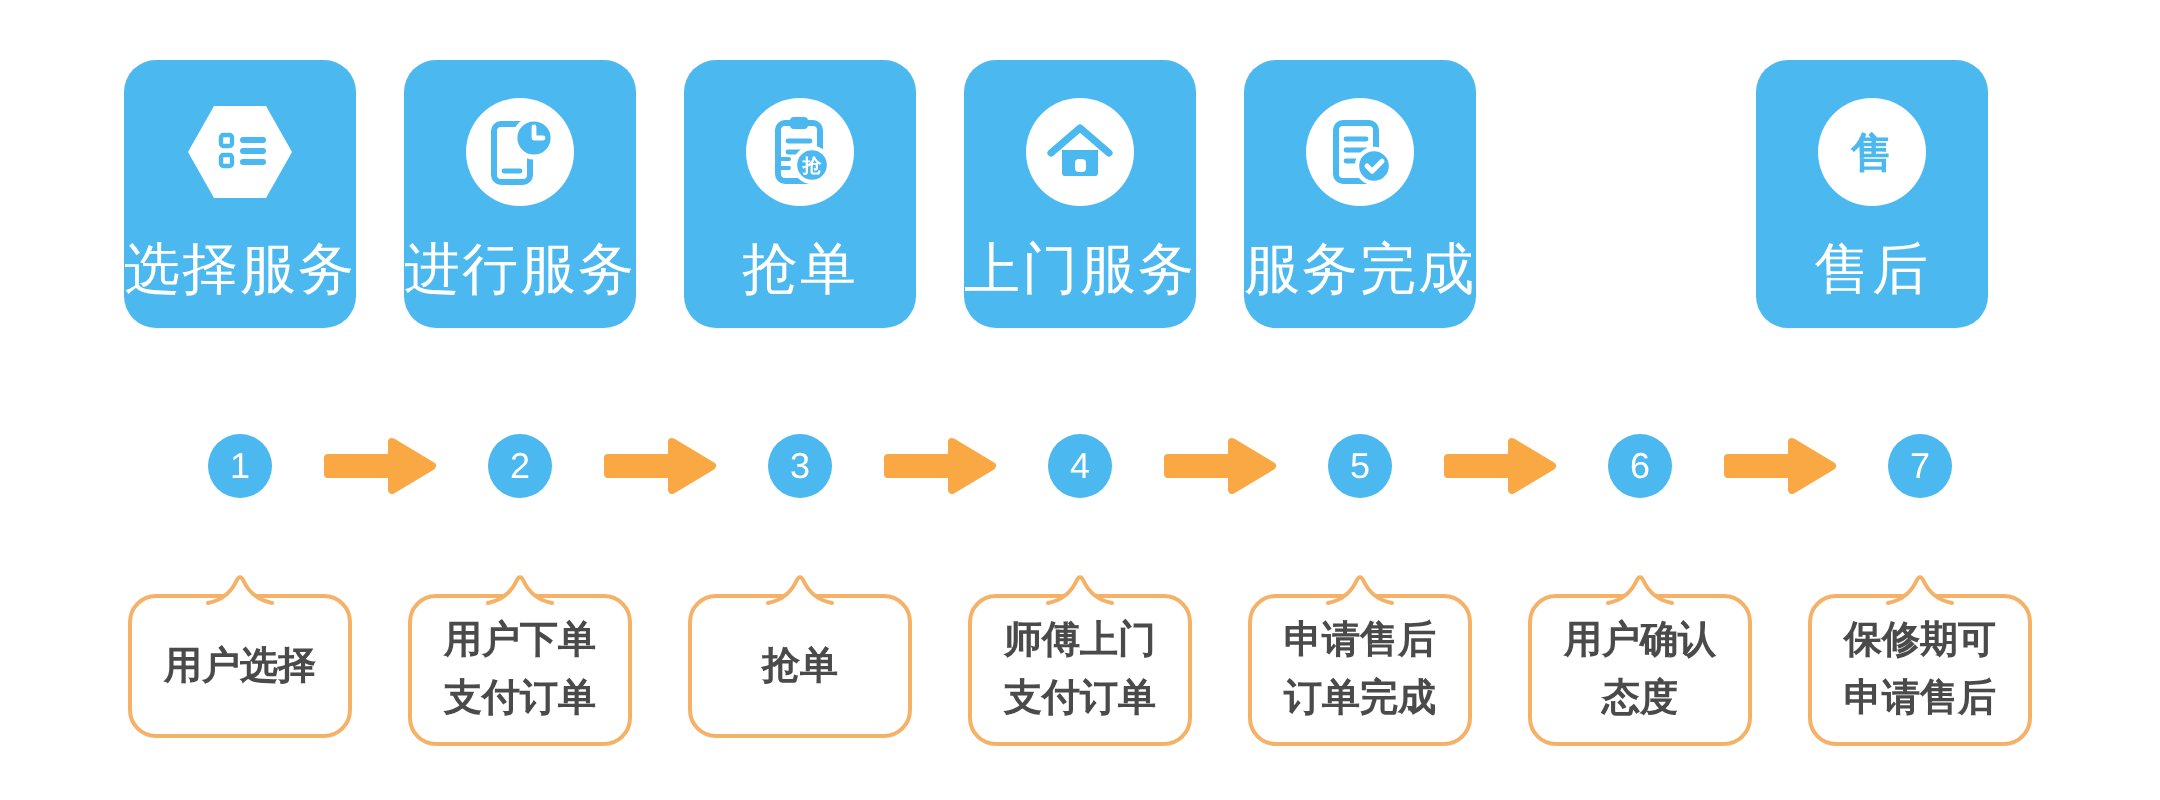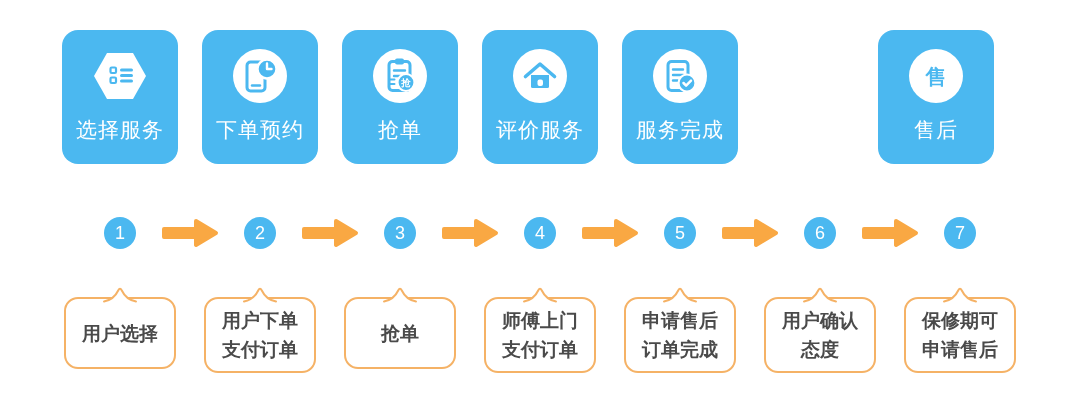--- a/index.html
+++ b/index.html
@@ -13,21 +13,21 @@
     justify-content:center;
     align-items:center;
   }
   .row-cards{padding-top:30px;align-items:start;}
   .card{
     width:116px;height:134px;background:var(--blue);border-radius:16px;
     display:flex;flex-direction:column;align-items:center;
   }
   .card .icon{width:56px;height:56px;margin-top:18px;color:var(--blue);display:block;}
   .card-label{
-    color:#fff;font-size:21px;margin-top:12px;letter-spacing:1px;white-space:nowrap;
+    color:#fff;font-size:28px;margin-top:12px;letter-spacing:1px;white-space:nowrap;
   }
   .row-steps{margin-top:53px;}
   .numcell{height:32px;display:flex;justify-content:center;align-items:center;}
   .num{
     width:32px;height:32px;border-radius:50%;background:var(--blue);color:#fff;
     font-size:18px;display:flex;align-items:center;justify-content:center;
   }
   .arrowcell{position:relative;height:32px;color:var(--arrow);}
   .arrowcell svg{
     position:absolute;left:50%;top:50%;transform:translate(-50%,-50%);
@@ -69,21 +69,21 @@
       </div>
       <div class="spacer"></div>
       <div class="card">
         <svg viewBox="0 0 56 56" xmlns="http://www.w3.org/2000/svg" class="icon">
     <circle cx="28" cy="28" r="27" fill="#fff"></circle>
     <rect x="15" y="14" width="18" height="29" rx="3.5" fill="none" stroke="currentColor" stroke-width="3"></rect>
     <line x1="20" y1="37.5" x2="28" y2="37.5" stroke="currentColor" stroke-width="2.4" stroke-linecap="round"></line>
     <circle cx="35" cy="21" r="9.5" fill="currentColor" stroke="#fff" stroke-width="2.4"></circle>
     <path d="M35 15.5 V21 H39.5" fill="none" stroke="#fff" stroke-width="2.4" stroke-linecap="round" stroke-linejoin="round"></path>
   </svg>
-        <div class="card-label">下单预约</div>
+        <div class="card-label">进行服务</div>
       </div>
       <div class="spacer"></div>
       <div class="card">
         <svg viewBox="0 0 56 56" xmlns="http://www.w3.org/2000/svg" class="icon">
     <circle cx="28" cy="28" r="27" fill="#fff"></circle>
     <rect x="17" y="13.5" width="21" height="29" rx="3.5" fill="none" stroke="currentColor" stroke-width="3"></rect>
     <rect x="23" y="10.5" width="9" height="6" rx="2" fill="currentColor"></rect>
     <path d="M22 22.5 H33 M22 28 H28" fill="none" stroke="currentColor" stroke-width="2.4" stroke-linecap="round"></path>
     <path d="M18.5 31.5 h4 M17.5 36 h5" fill="none" stroke="currentColor" stroke-width="2" stroke-linecap="round"></path>
     <circle cx="34" cy="34.5" r="8.5" fill="currentColor" stroke="#fff" stroke-width="2.2"></circle>
@@ -92,21 +92,21 @@
         <div class="card-label">抢单</div>
       </div>
       <div class="spacer"></div>
       <div class="card">
         <svg viewBox="0 0 56 56" xmlns="http://www.w3.org/2000/svg" class="icon">
     <circle cx="28" cy="28" r="27" fill="#fff"></circle>
     <path d="M13.5 28.5 L28 16 L42.5 28.5" fill="none" stroke="currentColor" stroke-width="3.6" stroke-linecap="round" stroke-linejoin="round"></path>
     <path d="M19 27 V38.5 a1.5 1.5 0 0 0 1.5 1.5 H35.5 a1.5 1.5 0 0 0 1.5 -1.5 V27 Z" fill="currentColor"></path>
     <rect x="25.5" y="31.5" width="5.5" height="6.5" rx="2" fill="#fff"></rect>
   </svg>
-        <div class="card-label">评价服务</div>
+        <div class="card-label">上门服务</div>
       </div>
       <div class="spacer"></div>
       <div class="card">
         <svg viewBox="0 0 56 56" xmlns="http://www.w3.org/2000/svg" class="icon">
     <circle cx="28" cy="28" r="27" fill="#fff"></circle>
     <rect x="16" y="13.5" width="20" height="29" rx="3.5" fill="none" stroke="currentColor" stroke-width="3"></rect>
     <path d="M21 21.5 H31 M21 27 H31 M21 32.5 H26" fill="none" stroke="currentColor" stroke-width="2.4" stroke-linecap="round"></path>
     <circle cx="35" cy="35" r="8.5" fill="currentColor" stroke="#fff" stroke-width="2.2"></circle>
     <path d="M31.5 35 l2.6 2.6 l4.9 -5" fill="none" stroke="#fff" stroke-width="2.5" stroke-linecap="round" stroke-linejoin="round"></path>
   </svg>

